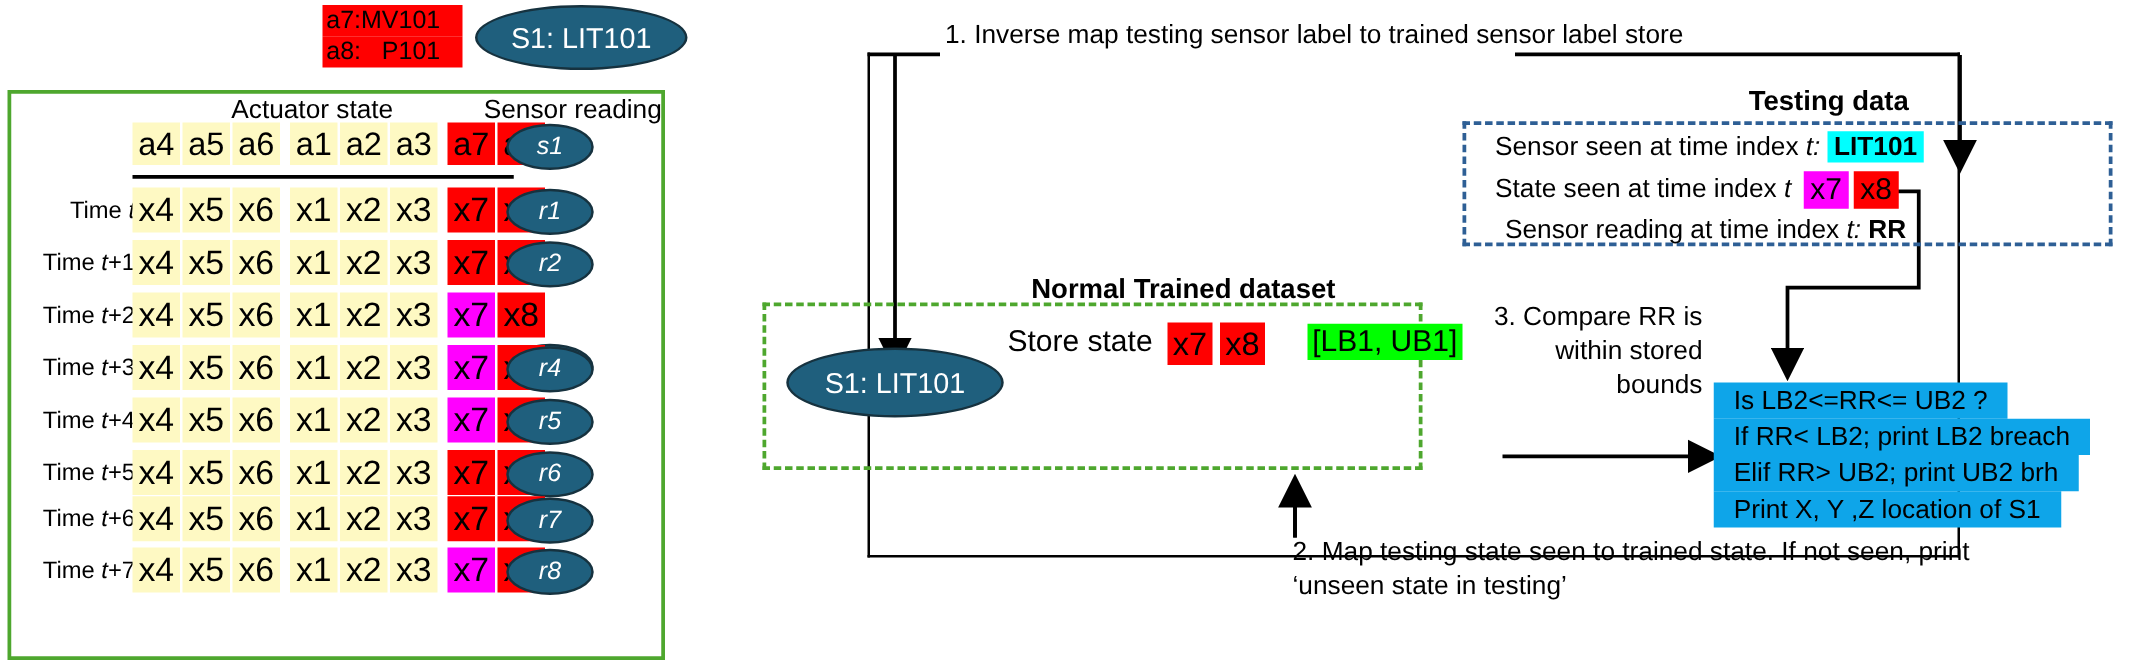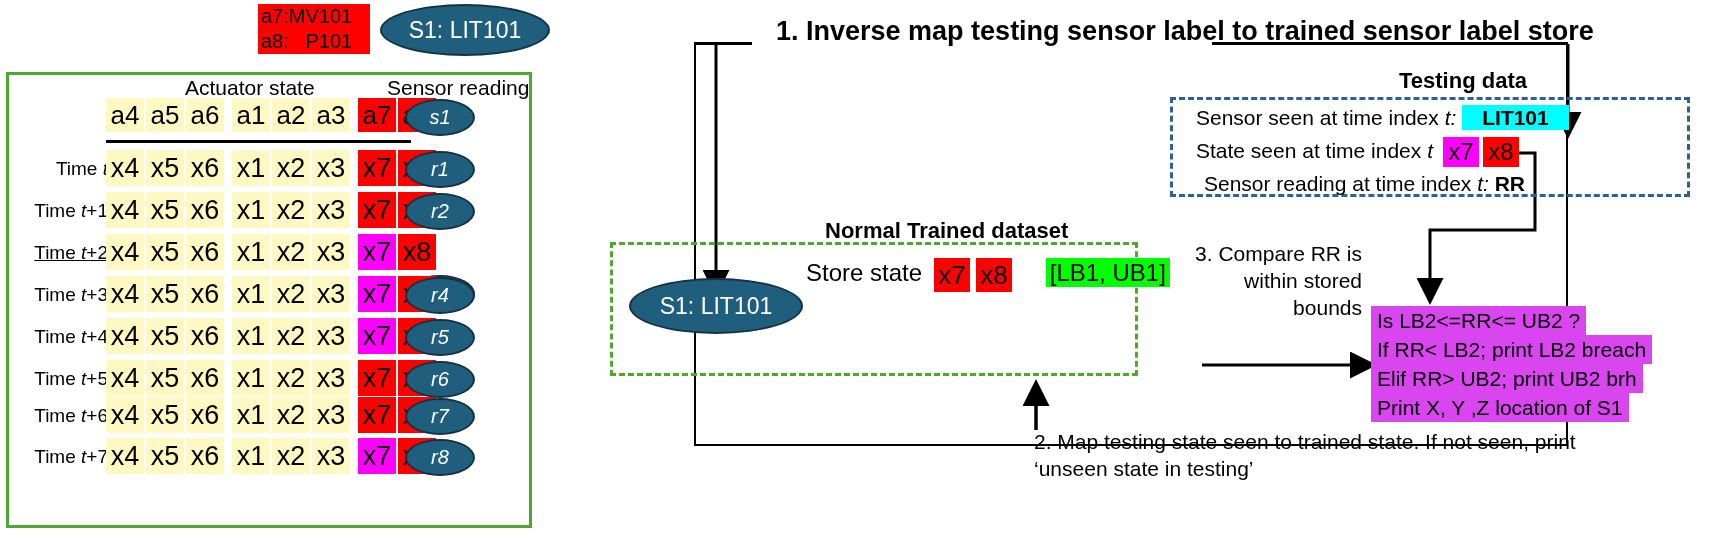--- a/index.html
+++ b/index.html
@@ -34,39 +34,39 @@
 
   .time-label{font-size:19px;text-align:right;width:100px;}
   .row-cells{white-space:nowrap;}
   .sensor-ell{width:66px;height:33px;font-size:20px;font-style:italic;}
 
   
   .txt{font-size:21px;line-height:27px;}
   .bold{font-weight:bold;}
   .ital{font-style:italic;}
 
-  #step1-text{left:776px;top:16px;font-size:27px;white-space:nowrap;font-weight:bold;}
+  #step1-text{left:756px;top:16px;font-size:21px;white-space:nowrap;}
   #outer-black-box{left:694px;top:42px;width:874px;height:404px;border:2.5px solid #000;
                    border-top:none;box-sizing:border-box;}
   #outer-black-top-l{left:694px;top:42px;width:58px;height:2.5px;background:#000;}
   #outer-black-top-r{left:1212px;top:42px;width:356px;height:2.5px;background:#000;}
 
   #testing-title{left:1399px;top:68px;font-size:22px;font-weight:bold;}
   #testing-box{left:1170px;top:97px;width:520px;height:100px;
                border:3px dashed #2e5f95;box-sizing:border-box;}
 
   #trained-title{left:825px;top:218px;font-size:22px;font-weight:bold;}
   #trained-box{left:610px;top:242px;width:528px;height:134px;
                border:3px dashed #4ea72e;box-sizing:border-box;}
   #trained-ellipse{left:629px;top:278px;width:170px;height:52px;font-size:23px;}
 
   #step3-text{left:1157px;top:240px;width:205px;font-size:21px;line-height:27px;text-align:right;}
 
   #code-block{left:1371px;top:306px;font-size:21px;line-height:29px;}
-  #code-block span{background:#d946ef;display:inline-block;padding:0 6px;}
+  #code-block span{background:#0ea5e9;display:inline-block;padding:0 16px;}
 
   #step2-text{left:1034px;top:428px;width:560px;font-size:21px;line-height:27px;}
 </style>
 </head>
 <body>
 
 <div id="canvas">
 
   <div class="abs" id="legend-box">
     <span class="lg">a7:MV101</span>
@@ -92,21 +92,21 @@
       <div class="abs time-label" style="left: 8px; top: 158px;"><span>Time </span><span class="ital">t</span><span></span></div>
       <div class="abs row-cells" style="left: 106px; top: 150px;"><span class="cell gray" style="width: 38px; height: 36px; line-height: 36px; font-size: 27px; margin-right: 2px;">x4</span><span class="cell gray" style="width: 38px; height: 36px; line-height: 36px; font-size: 27px; margin-right: 2px;">x5</span><span class="cell gray" style="width: 38px; height: 36px; line-height: 36px; font-size: 27px; margin-right: 8px;">x6</span><span class="cell gray" style="width: 38px; height: 36px; line-height: 36px; font-size: 27px; margin-right: 2px;">x1</span><span class="cell gray" style="width: 38px; height: 36px; line-height: 36px; font-size: 27px; margin-right: 2px;">x2</span><span class="cell gray" style="width: 38px; height: 36px; line-height: 36px; font-size: 27px; margin-right: 8px;">x3</span><span class="cell red" style="width: 38px; height: 36px; line-height: 36px; font-size: 27px; margin-right: 2px;">x7</span><span class="cell red" style="width: 38px; height: 36px; line-height: 36px; font-size: 27px; margin-right: 2px;">x8</span></div>
       <div class="abs ellipse sensor-ell" style="left: 405px; top: 151px;">
         <span>r1</span>
       </div>
       <div class="abs time-label" style="left: 8px; top: 200px;"><span>Time </span><span class="ital">t</span><span>+1</span></div>
       <div class="abs row-cells" style="left: 106px; top: 192px;"><span class="cell gray" style="width: 38px; height: 36px; line-height: 36px; font-size: 27px; margin-right: 2px;">x4</span><span class="cell gray" style="width: 38px; height: 36px; line-height: 36px; font-size: 27px; margin-right: 2px;">x5</span><span class="cell gray" style="width: 38px; height: 36px; line-height: 36px; font-size: 27px; margin-right: 8px;">x6</span><span class="cell gray" style="width: 38px; height: 36px; line-height: 36px; font-size: 27px; margin-right: 2px;">x1</span><span class="cell gray" style="width: 38px; height: 36px; line-height: 36px; font-size: 27px; margin-right: 2px;">x2</span><span class="cell gray" style="width: 38px; height: 36px; line-height: 36px; font-size: 27px; margin-right: 8px;">x3</span><span class="cell red" style="width: 38px; height: 36px; line-height: 36px; font-size: 27px; margin-right: 2px;">x7</span><span class="cell red" style="width: 38px; height: 36px; line-height: 36px; font-size: 27px; margin-right: 2px;">x8</span></div>
       <div class="abs ellipse sensor-ell" style="left: 405px; top: 193px;">
         <span>r2</span>
       </div>
-      <div class="abs time-label" style="left: 8px; top: 242px; text-decoration: underline;"><span>Time </span><span class="ital">t</span><span>+2</span></div>
+      <div class="abs time-label" style="left: 8px; top: 242px;"><span>Time </span><span class="ital">t</span><span>+2</span></div>
       <div class="abs row-cells" style="left: 106px; top: 234px;"><span class="cell gray" style="width: 38px; height: 36px; line-height: 36px; font-size: 27px; margin-right: 2px;">x4</span><span class="cell gray" style="width: 38px; height: 36px; line-height: 36px; font-size: 27px; margin-right: 2px;">x5</span><span class="cell gray" style="width: 38px; height: 36px; line-height: 36px; font-size: 27px; margin-right: 8px;">x6</span><span class="cell gray" style="width: 38px; height: 36px; line-height: 36px; font-size: 27px; margin-right: 2px;">x1</span><span class="cell gray" style="width: 38px; height: 36px; line-height: 36px; font-size: 27px; margin-right: 2px;">x2</span><span class="cell gray" style="width: 38px; height: 36px; line-height: 36px; font-size: 27px; margin-right: 8px;">x3</span><span class="cell magenta" style="width: 38px; height: 36px; line-height: 36px; font-size: 27px; margin-right: 2px;">x7</span><span class="cell red" style="width: 38px; height: 36px; line-height: 36px; font-size: 27px; margin-right: 2px;">x8</span></div>
       <div class="abs ellipse sensor-ell" style="left: 405px; top: 235px; margin-top: 40px;">
         <span>r3</span>
       </div>
       <div class="abs time-label" style="left: 8px; top: 284px;"><span>Time </span><span class="ital">t</span><span>+3</span></div>
       <div class="abs row-cells" style="left: 106px; top: 276px;"><span class="cell gray" style="width: 38px; height: 36px; line-height: 36px; font-size: 27px; margin-right: 2px;">x4</span><span class="cell gray" style="width: 38px; height: 36px; line-height: 36px; font-size: 27px; margin-right: 2px;">x5</span><span class="cell gray" style="width: 38px; height: 36px; line-height: 36px; font-size: 27px; margin-right: 8px;">x6</span><span class="cell gray" style="width: 38px; height: 36px; line-height: 36px; font-size: 27px; margin-right: 2px;">x1</span><span class="cell gray" style="width: 38px; height: 36px; line-height: 36px; font-size: 27px; margin-right: 2px;">x2</span><span class="cell gray" style="width: 38px; height: 36px; line-height: 36px; font-size: 27px; margin-right: 8px;">x3</span><span class="cell magenta" style="width: 38px; height: 36px; line-height: 36px; font-size: 27px; margin-right: 2px;">x7</span><span class="cell red" style="width: 38px; height: 36px; line-height: 36px; font-size: 27px; margin-right: 2px;">x8</span></div>
       <div class="abs ellipse sensor-ell" style="left: 405px; top: 277px;">
         <span>r4</span>
       </div>
       <div class="abs time-label" style="left: 8px; top: 326px;"><span>Time </span><span class="ital">t</span><span>+4</span></div>
@@ -154,21 +154,21 @@
     <path d="M1036,430 L1036,388" stroke="#000" stroke-width="3" fill="none" marker-end="url(#ah)"></path>
 
     <path d="M1202,365 L1368,365" stroke="#000" stroke-width="3" fill="none" marker-end="url(#ah)"></path>
   </svg>
 
   <div class="abs" id="testing-title">Testing data</div>
   <div class="abs" id="testing-box"></div>
 
   <div class="abs txt" style="left:1196px;top:104px;white-space:nowrap;">
     <span>Sensor seen at time index </span><span class="ital">t:</span>
-    <span class="bold cyanhl" style="padding:1px 20px;">LIT101</span>
+    <span class="bold cyanhl" style="padding:1px 5px;">LIT101</span>
   </div>
 
   <div class="abs txt" style="left:1196px;top:137px;white-space:nowrap;">
     <span>State seen at time index </span><span class="ital">t</span>
     <span id="testing-state-cells"><span class="cell magenta" style="width: 36px; height: 30px; line-height: 30px; font-size: 24px; margin-left: 4px;">x7</span><span class="cell red" style="width: 36px; height: 30px; line-height: 30px; font-size: 24px; margin-left: 4px;">x8</span></span>
   </div>
 
   <div class="abs" id="trained-title">Normal Trained dataset</div>
 
   <div class="abs txt" style="left:1204px;top:170px;white-space:nowrap;">

